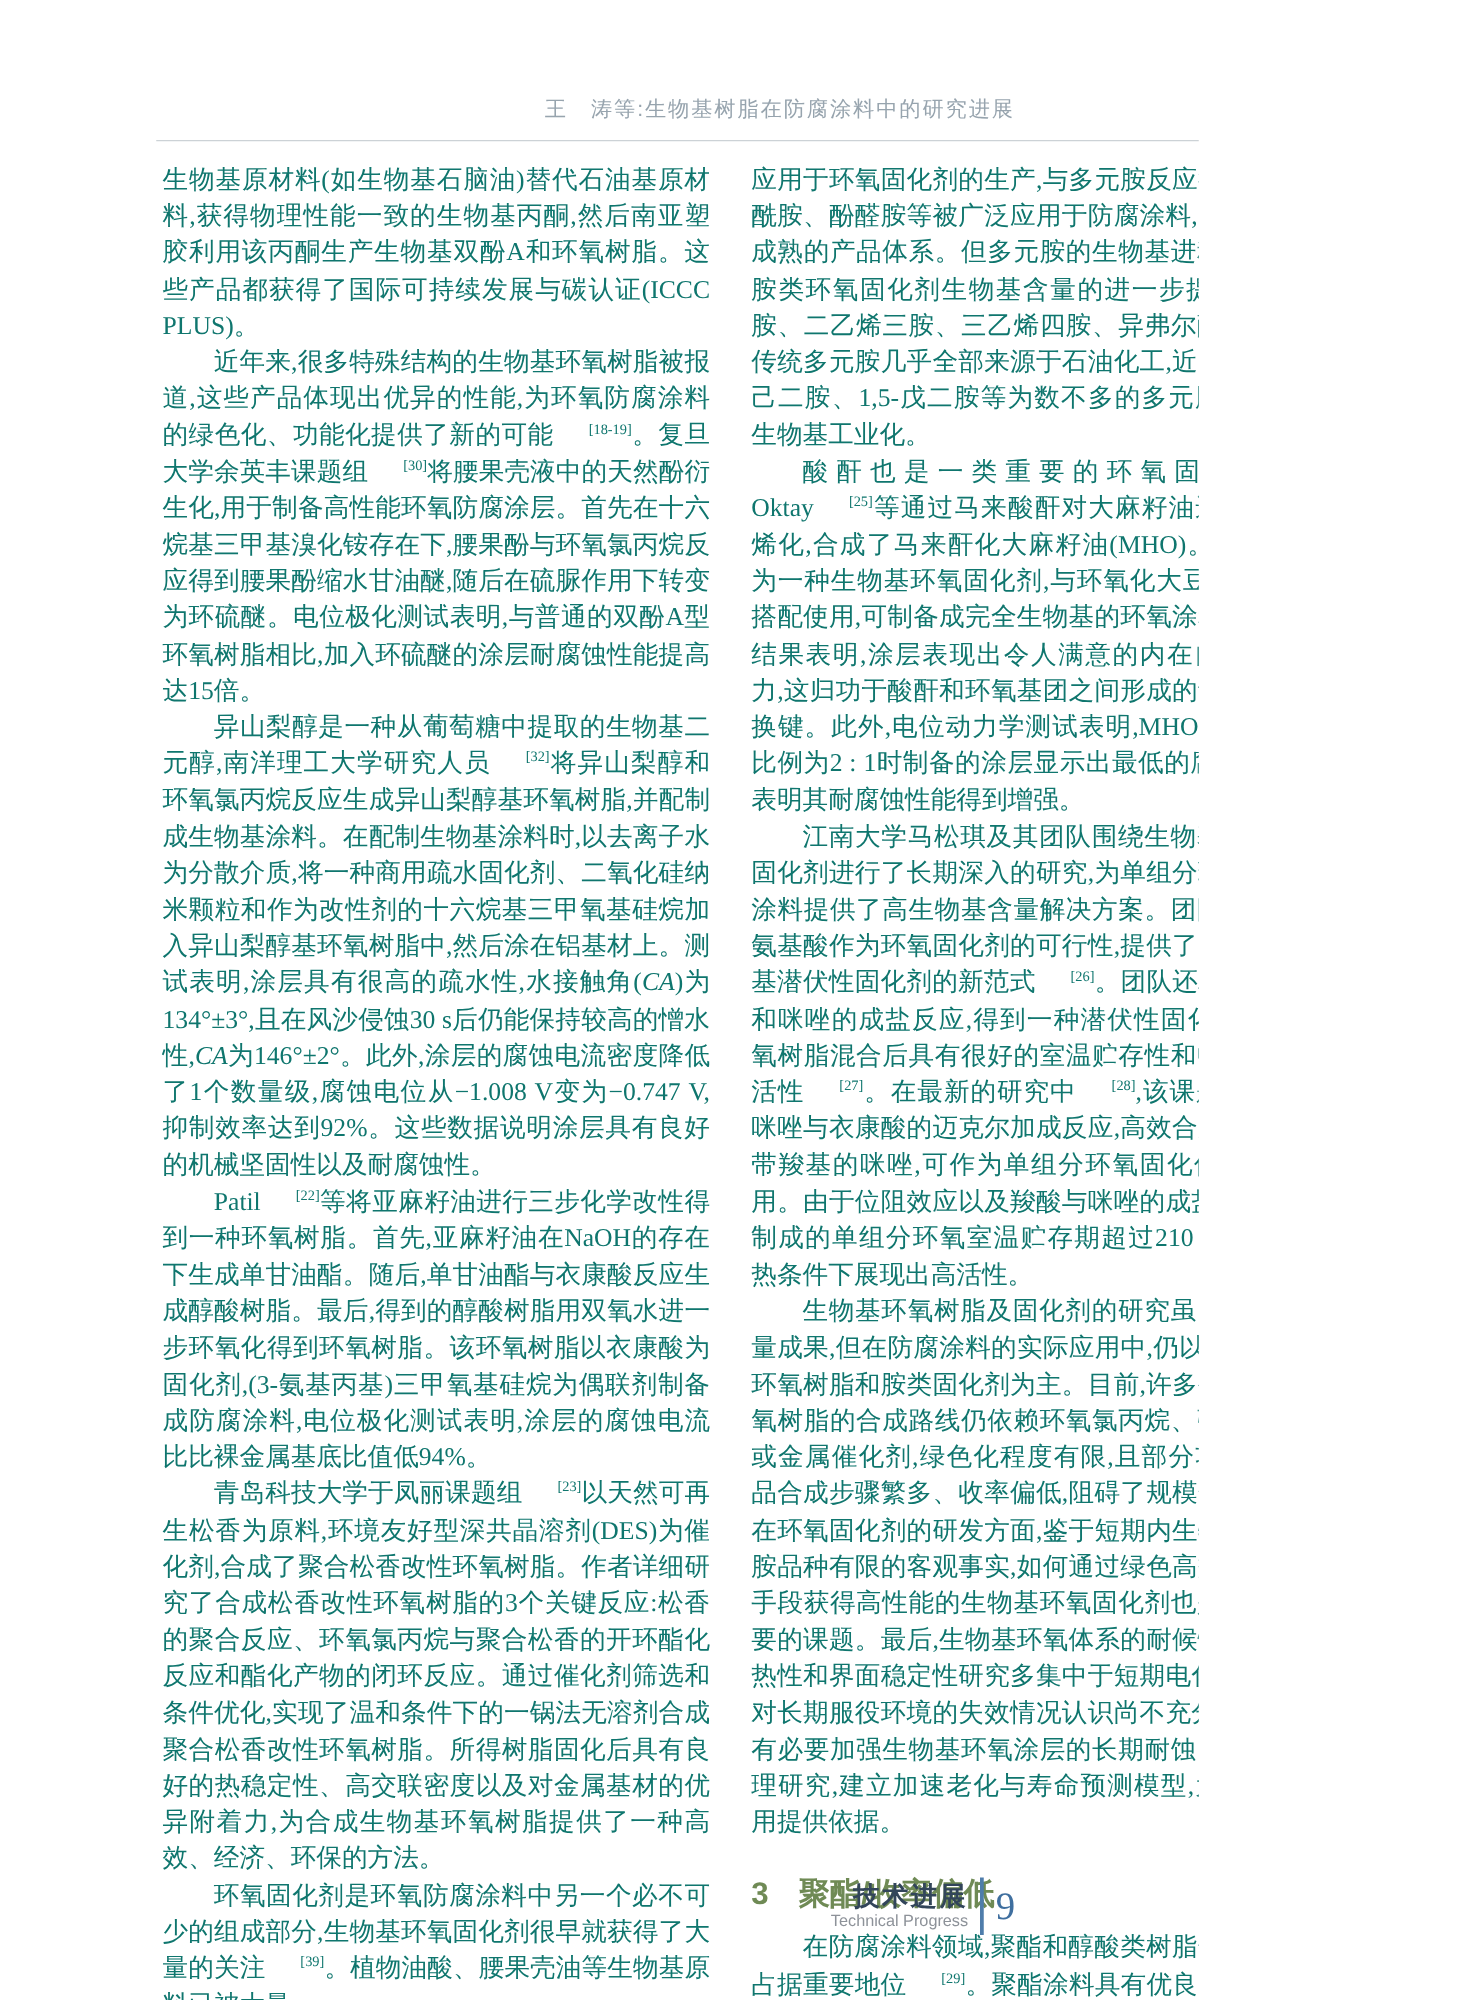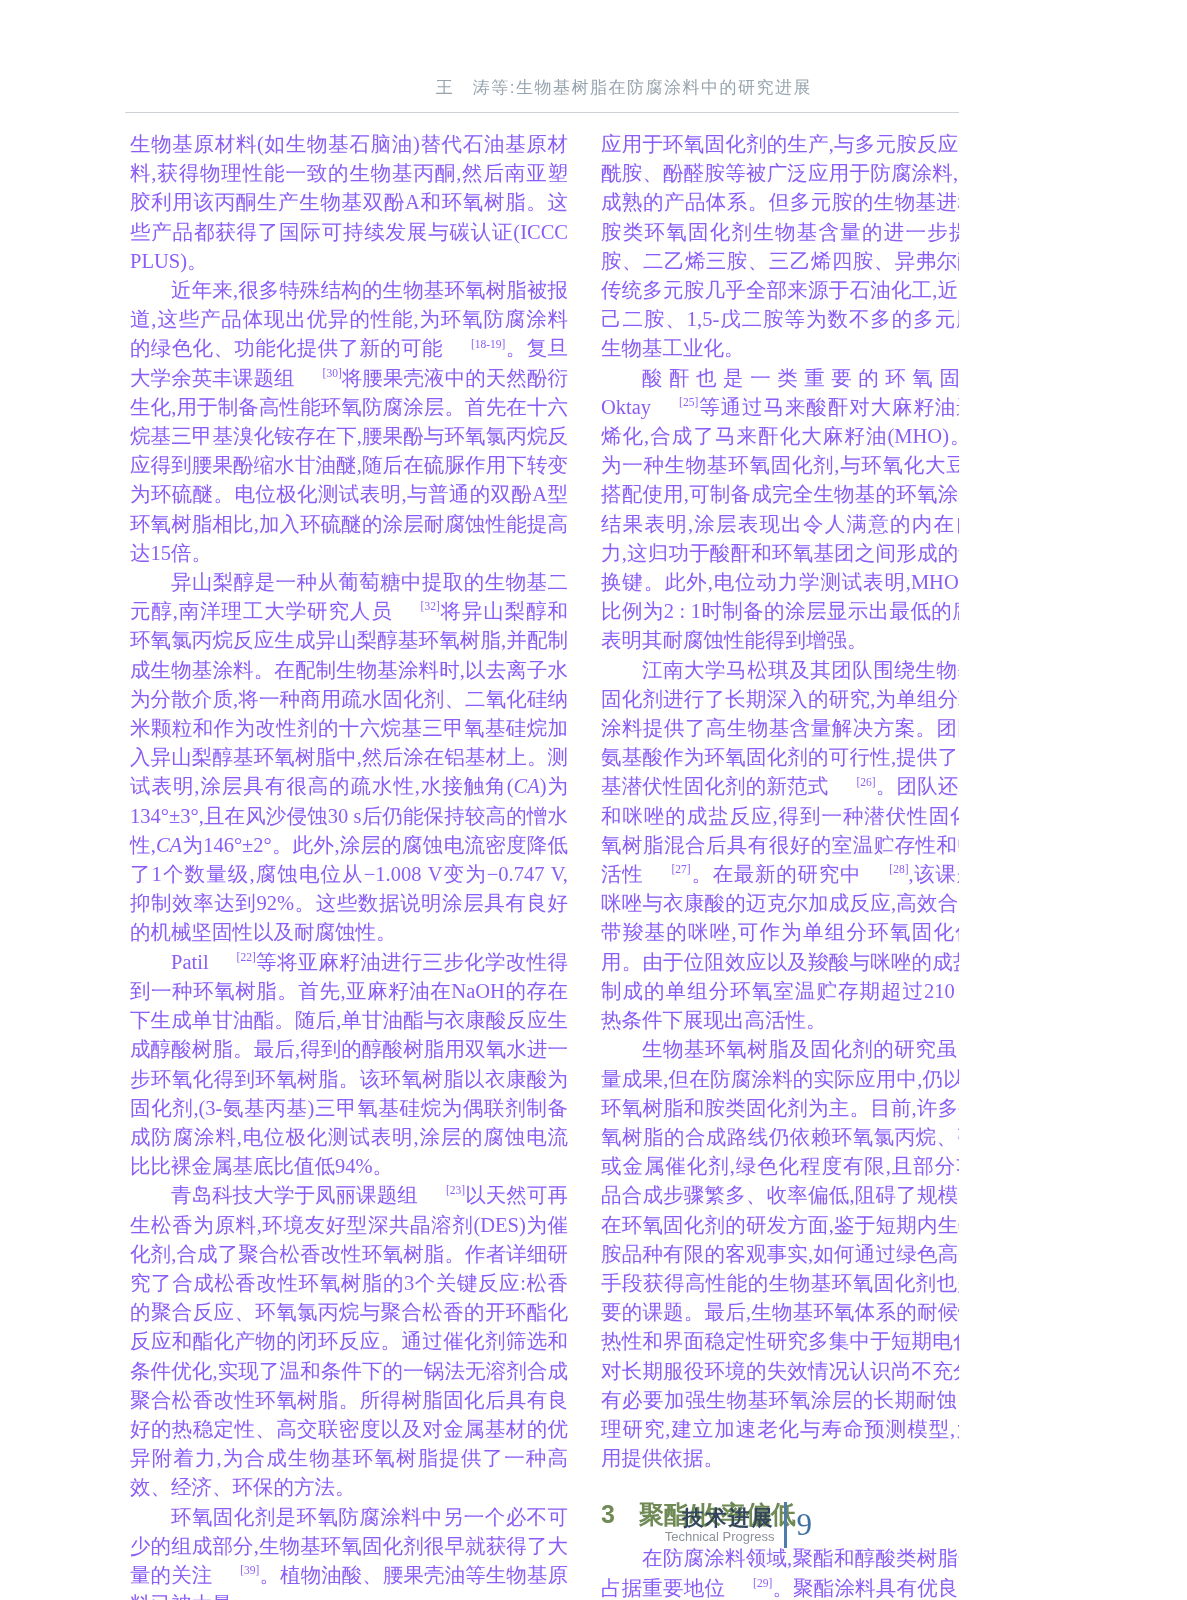--- a/index.html
+++ b/index.html
@@ -23,21 +23,21 @@
     background:var(--rule,#ccd2d6);
   }
   
   .col{position:absolute;top:130px;width:438px;}
   .col-left{left:130px;}
   .col-right{left:601px;width:440px;}
   .col p{
     margin:0;
     font-size:20.5px;
     line-height:29.2px;
-    color:#8b5cf6;
+    color:#0f766e;
     text-align:justify;
     text-justify:inter-ideograph;
   }
   .col p.indent{text-indent:2em;}
   .col p sup{
     font-size:11.5px;
     line-height:0;
     vertical-align:super;
     letter-spacing:0;
     padding-left:28px;

